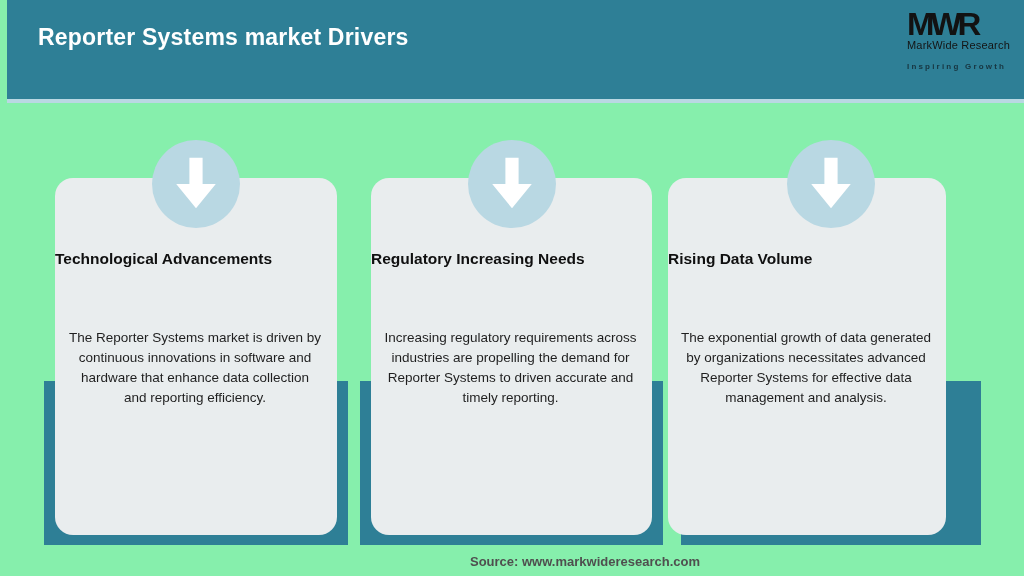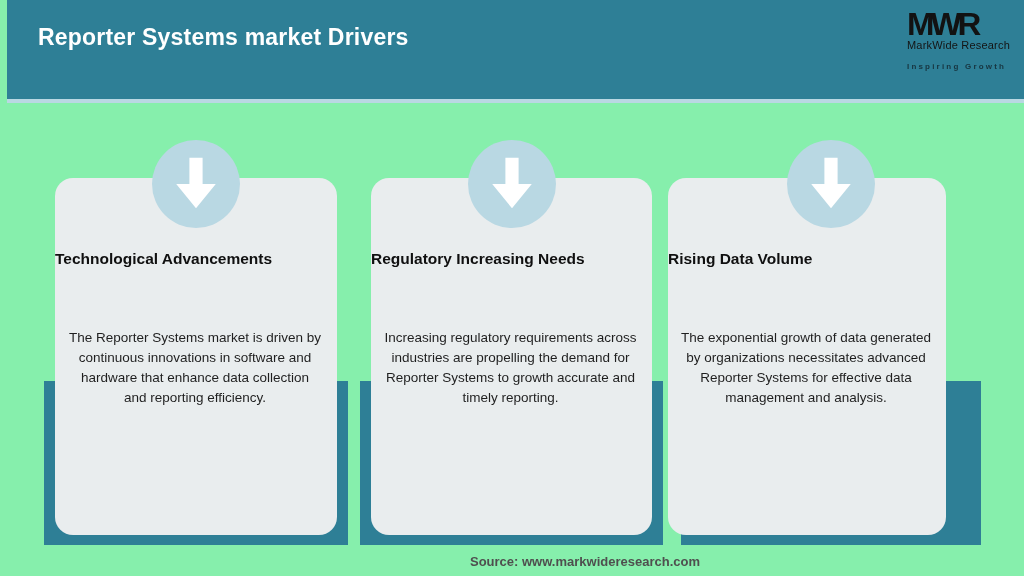--- a/index.html
+++ b/index.html
@@ -89,21 +89,21 @@
   <div class="accent-band band-2"></div>
   <div class="accent-band band-3"></div>
 
   <div class="card card-1">
     <div class="card-title">Technological Advancements</div>
     <div class="card-body">The Reporter Systems market is driven by continuous innovations in software and hardware that enhance data collection and reporting efficiency.</div>
   </div>
 
   <div class="card card-2">
     <div class="card-title">Regulatory Increasing Needs</div>
-    <div class="card-body">Increasing regulatory requirements across industries are propelling the demand for Reporter Systems to growth accurate and timely reporting.</div>
+    <div class="card-body">Increasing regulatory requirements across industries are propelling the demand for Reporter Systems to driven accurate and timely reporting.</div>
   </div>
 
   <div class="card card-3">
     <div class="card-title">Rising Data Volume</div>
     <div class="card-body">The exponential growth of data generated by organizations necessitates advanced Reporter Systems for effective data management and analysis.</div>
   </div>
 
   <div class="icon-circle circle-1">
     <svg width="44" height="52" viewBox="0 0 40 46">
       <path d="M14 0 L26 0 L26 24 L38 24 L20 46 L2 24 L14 24 Z" fill="#ffffff"></path>

